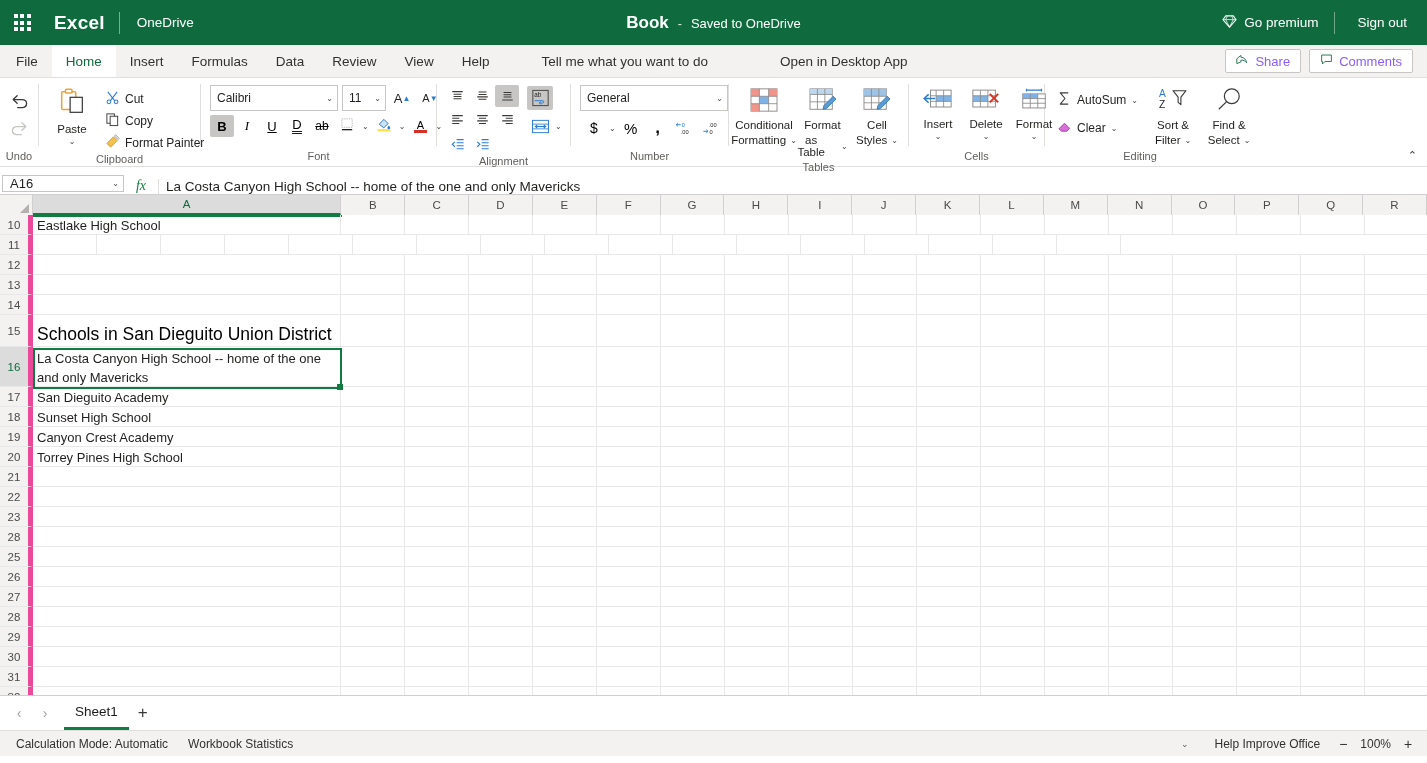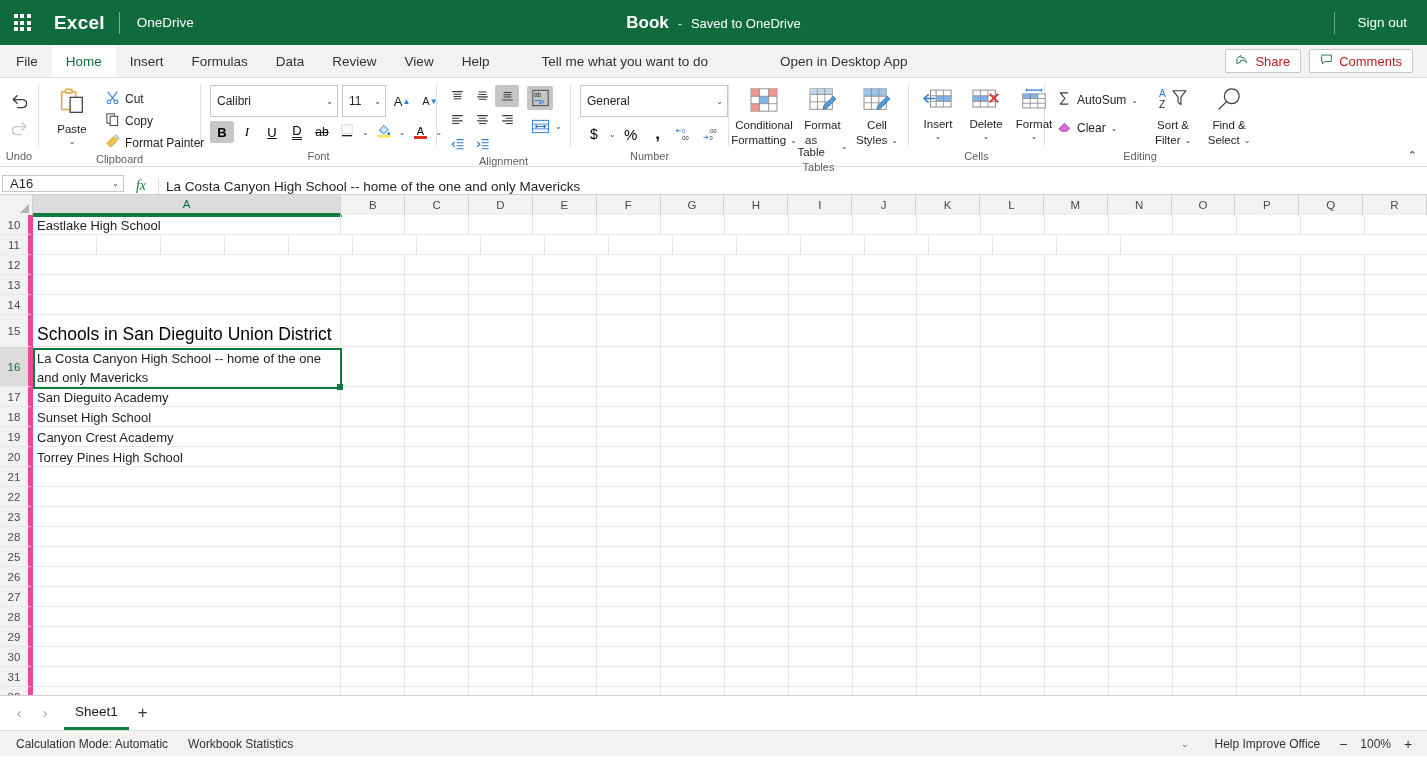--- a/index.html
+++ b/index.html
@@ -82,21 +82,21 @@
     background: #ffffff; color: #0f6b3d; font-weight: 400;
   }
   .tab.tellme { margin-left: 24px; }
   .tab.desktop { margin-left: 44px; }
   #tabbar-right {
     margin-left: auto; display: flex; align-items: center; gap: 8px;
     padding-right: 14px;
   }
   .tb-btn {
     display: flex; align-items: center; gap: 6px;
-    font-size: 13px; color: #b91c1c;
+    font-size: 13px; color: #8b5cf6;
     border: 1px solid #c8c6c4; background: #fff;
     border-radius: 2px; padding: 3px 10px; cursor: pointer;
     height: 24px;
   }
 
   
   #ribbon {
     height: 89px; background: #ffffff;
     display: flex; align-items: stretch;
     border-bottom: 1px solid #e1dfdd;
@@ -138,21 +138,21 @@
 
   
   #undogrp { width: 38px; align-items: center; }
   #undogrp .gbody { flex-direction: column; align-items: center; padding-top: 6px; gap: 3px; }
   .arrow-btn { width: 26px; height: 24px; display:flex; align-items:center; justify-content:center; cursor:pointer; border-radius:2px;}
 
   
   .combo {
     display: flex; align-items: center;
     border: 1px solid #c8c6c4; background: #fff;
-    height: 32px; font-size: 12px; color: #201f1e;
+    height: 26px; font-size: 12px; color: #201f1e;
     padding: 0 4px 0 6px; cursor: pointer;
   }
   .combo .cv { flex: 1; overflow: hidden; white-space: nowrap; }
   .combo .cc { font-size: 8px; color: #444; padding-left: 4px; }
 
   .fontrow1 { display: flex; align-items: center; gap: 4px; }
   .fontrow2 { display: flex; align-items: center; gap: 1px; margin-top: 4px; }
 
   .alignrow { display: flex; align-items: center; gap: 1px; }
 
@@ -303,20 +303,29 @@
   <div id="title-sep"></div>
   <div id="location">OneDrive</div>
 
   <div id="doc-title-wrap">
     <span id="doc-name">Book</span>
     <span id="doc-dash">-</span>
     <span id="doc-status">Saved to OneDrive</span>
   </div>
 
   <div id="title-right">
+    <div id="go-premium">
+      <span>
+        <svg width="15" height="15" viewBox="0 0 16 16">
+            <path d="M4 2h8l3 4-7 8-7-8 3-4z" fill="none" stroke="#fff" stroke-width="1.1"></path>
+            <path d="M1.3 6h13.4M5.6 2.3 4 6l4 8M10.4 2.3 12 6l-4 8" fill="none" stroke="#fff" stroke-width="0.8"></path>
+          </svg>
+      </span>
+      <span>Go premium</span>
+    </div>
     <div id="tr-sep"></div>
     <div id="sign-out">Sign out</div>
   </div>
 </div>
 
 <div id="tabbar">
   <div class="tab first">File</div>
   <div class="tab active">Home</div>
   <div class="tab">Insert</div>
   <div class="tab">Formulas</div>

